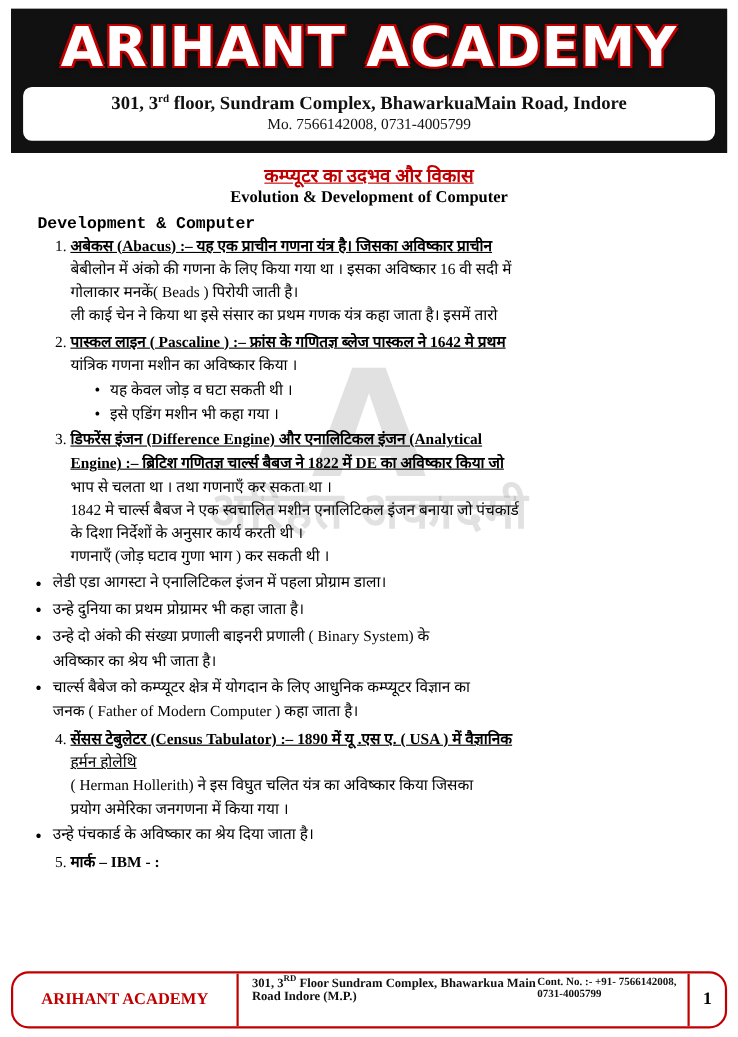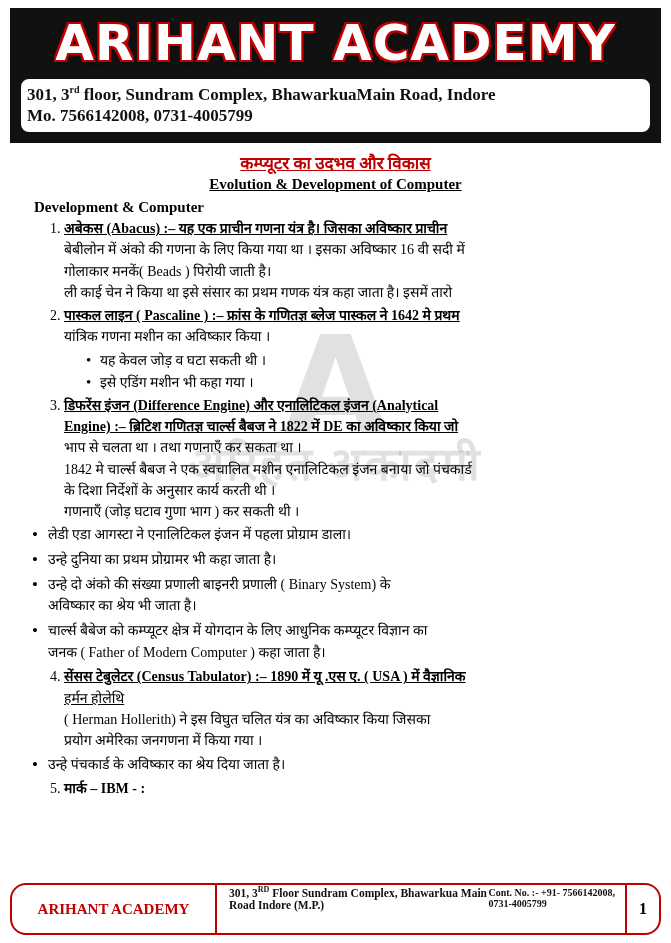--- a/index.html
+++ b/index.html
@@ -42,31 +42,32 @@
       2px 2px 0 #c00000,
       0 3px 6px rgba(0,0,0,0.6);
     white-space: nowrap;
   }
   .addr-box {
     background: #ffffff;
     border: 2px solid #111;
     border-radius: 10px;
     margin: 5px 6px 6px 6px;
     padding: 5px 6px 6px 6px;
+    text-align: center;
   }
   .addr-line1 {
     font-size: 17px;
     font-weight: bold;
     color: #111;
     font-family: "Liberation Serif", serif;
   }
   .addr-line1 sup { font-size: 10px; }
   .addr-line2 {
-    font-size: 17px;
-    font-weight: bold;
+    font-size: 14px;
+    font-weight: normal;
     color: #111;
     font-family: "Liberation Serif", serif;
     margin-top: 2px;
   }
 
   
   .watermark {
     position: absolute;
     left: 0; right: 0;
     top: 330px;
@@ -102,29 +103,28 @@
     font-weight: bold;
     color: #c00000;
     text-decoration: underline;
     font-family: "Liberation Serif", serif;
   }
   .doc-title-en {
     text-align: center;
     font-size: 15px;
     font-weight: bold;
     color: #000;
-    text-decoration: underline;
     margin-top: 2px;
     font-family: "Liberation Serif", serif;
   }
   .section-head {
     font-size: 15px;
     font-weight: bold;
     margin: 6px 0 2px 16px;
-    font-family: Liberation Serif, serif;
+    font-family: Liberation Mono, monospace;
   }
 
   ol.main-list {
     margin: 0 0 0 28px;
     padding: 0 0 0 18px;
     font-size: 14px;
     line-height: 1.52;
   }
   ol.main-list > li { margin-bottom: 2px; }
 

